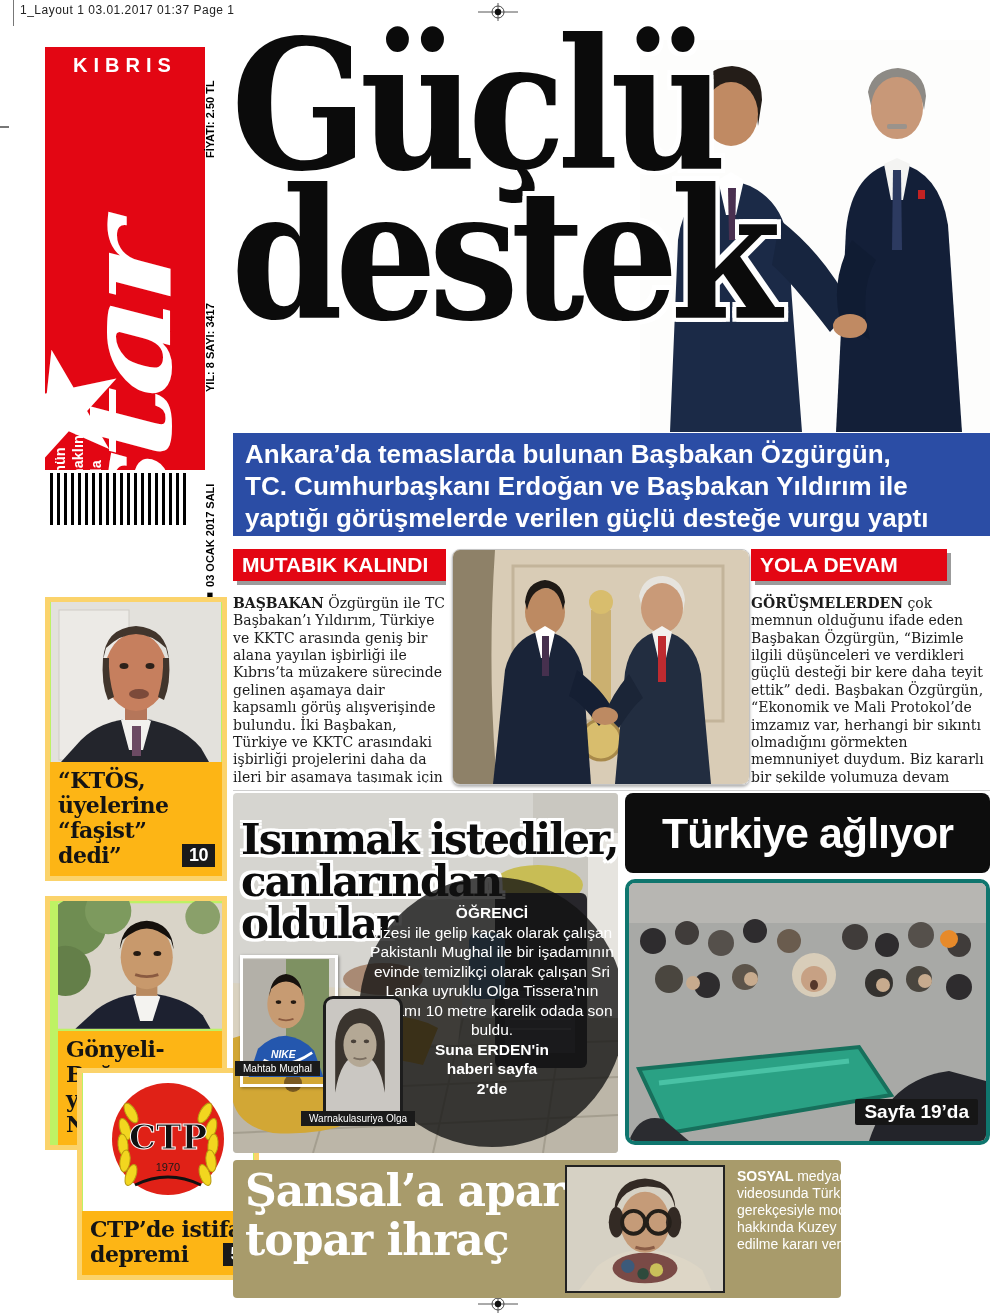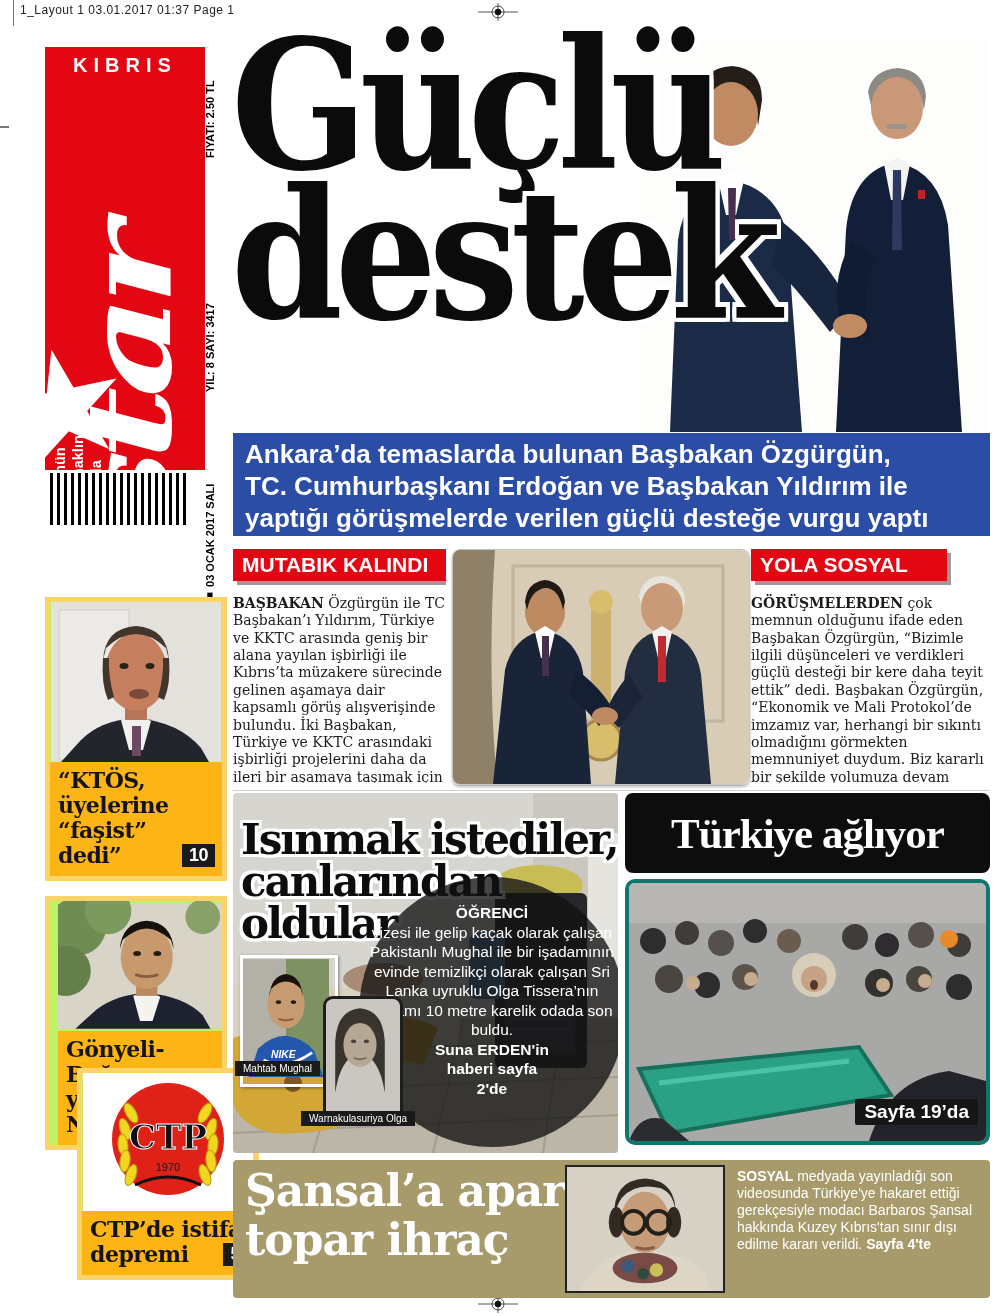--- a/index.html
+++ b/index.html
@@ -72,28 +72,28 @@
           font-size:15.5px;line-height:1.26;padding-top:26px;box-sizing:border-box;}
   .inset1{position:absolute;left:7px;top:162px;width:92px;height:126px;border:3px solid #fff;
           z-index:5;box-shadow:1px 1px 3px rgba(0,0,0,.4);}
   .inset2{position:absolute;left:90px;top:203px;width:74px;height:120px;border:3px solid #1d1d1d;
           border-radius:10px;overflow:hidden;z-index:5;background:#cac7c2;}
   .photo-cap{position:absolute;background:#1a1a1a;color:#fff;font-size:10px;padding:2px 8px;
              z-index:6;white-space:nowrap;}
   .cap-man{left:2px;top:268px;} .cap-woman{left:68px;top:318px;}
   
   .turkiye-head{left:625px;top:793px;width:365px;height:80px;background:#0d0d0d;border-radius:8px;
-                color:#fff;font-family:Liberation Serif, serif;font-weight:bold;font-size:43px;
+                color:#fff;font-family:Liberation Sans, sans-serif;font-weight:bold;font-size:43px;
                 letter-spacing:-1px;display:flex;align-items:center;justify-content:center;z-index:2;}
   .turkiye-photo{left:625px;top:879px;width:365px;height:266px;border:4px solid #0f766e;
                  border-radius:10px;overflow:hidden;box-sizing:border-box;}
   .turkiye-cap{position:absolute;right:8px;bottom:16px;background:#161616;color:#fff;
                font-weight:bold;font-size:19px;padding:2px 9px;border-radius:2px;}
   
-  .sansal{left:233px;top:1160px;width:757px;height:138px;background:#a89b6b;border-radius:4px;}
+  .sansal{left:233px;top:1160px;width:608px;height:138px;background:#a89b6b;border-radius:4px;}
   .sansal-head{position:absolute;left:12px;top:6px;color:#fff;font-family:"DejaVu Serif",serif;
                font-weight:bold;font-size:44px;line-height:1.12;letter-spacing:-1px;}
   .sansal-photo{position:absolute;left:332px;top:5px;width:160px;height:128px;border:2px solid #222;
                 box-sizing:border-box;background:#d6d1c4;}
   .sansal-body{position:absolute;left:504px;top:8px;width:258px;color:#fff;font-size:14px;
                line-height:1.22;}
   b{font-weight:bold;}
 </style>
 </head>
 <body>
@@ -174,21 +174,21 @@
     <path d="M186 46 Q190 26 210 26 Q230 28 232 50 L230 62 Q224 36 209 36 Q194 38 190 62 Z" fill="#e6e3dd"></path>
     <ellipse cx="209" cy="58" rx="21" ry="25" fill="#c99a78"></ellipse>
     <path d="M162 234 L172 122 Q178 86 209 80 Q242 88 248 124 L258 234 Z" fill="#222d40"></path>
     <path d="M199 82 L209 76 L219 82 L213 108 L205 108 Z" fill="#f2f1ee"></path>
     <rect x="205" y="86" width="8" height="46" fill="#bf2b30"></rect>
     <path d="M176 124 Q158 146 152 164 L166 178 Q180 156 190 148 Z" fill="#1b2537"></path>
     <ellipse cx="152" cy="166" rx="13" ry="9" fill="#bd8a62"></ellipse>
   </svg>
 </div>
 <div class="abs yola-col">
-  <div class="sec-head" style="width:196px;">YOLA SOSYAL</div>
+  <div class="sec-head" style="width:196px;">YOLA DEVAM</div>
   <div class="col-body"><b>GÖRÜŞMELERDEN</b><span> çok memnun olduğunu ifade eden Başbakan Özgürgün, “Bizimle ilgili düşünceleri ve verdikleri güçlü desteği bir kere daha teyit ettik” dedi. Başbakan Özgürgün, “Ekonomik ve Mali Protokol’de imzamız var, herhangi bir sıkıntı olmadığını görmekten memnuniyet duydum. Biz kararlı bir şekilde yolumuza devam edeceğiz” diye konuştu. </span></div>
 </div>
 <div class="abs row-rule"></div>
 
 <div class="abs side-item" style="top:597px;">
   <svg class="side-photo" width="172" height="160" viewBox="0 0 170 160">
     <rect width="170" height="160" fill="#e3e1dc"></rect>
     <rect x="8" y="8" width="70" height="150" fill="#eceae6" stroke="#cfccc6"></rect>
     <path d="M10 160 L30 138 Q50 118 85 116 Q128 120 150 146 L158 160 Z" fill="#23252c"></path>
     <path d="M70 118 L85 112 L100 119 L92 148 L78 148 Z" fill="#f2f1ee"></path>

